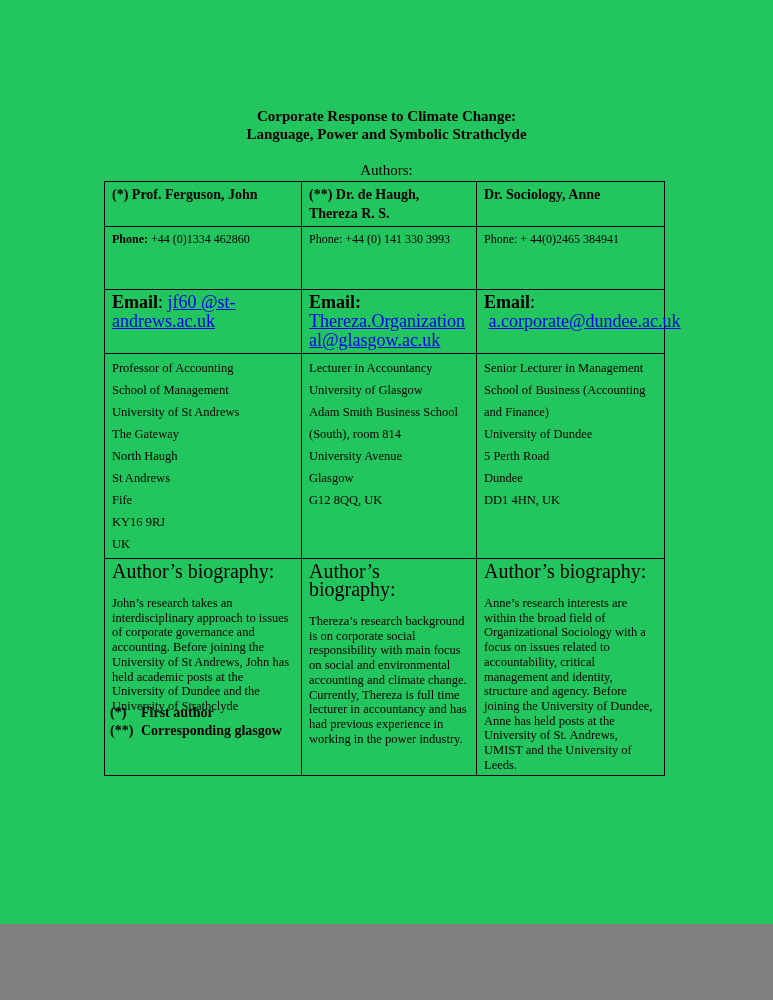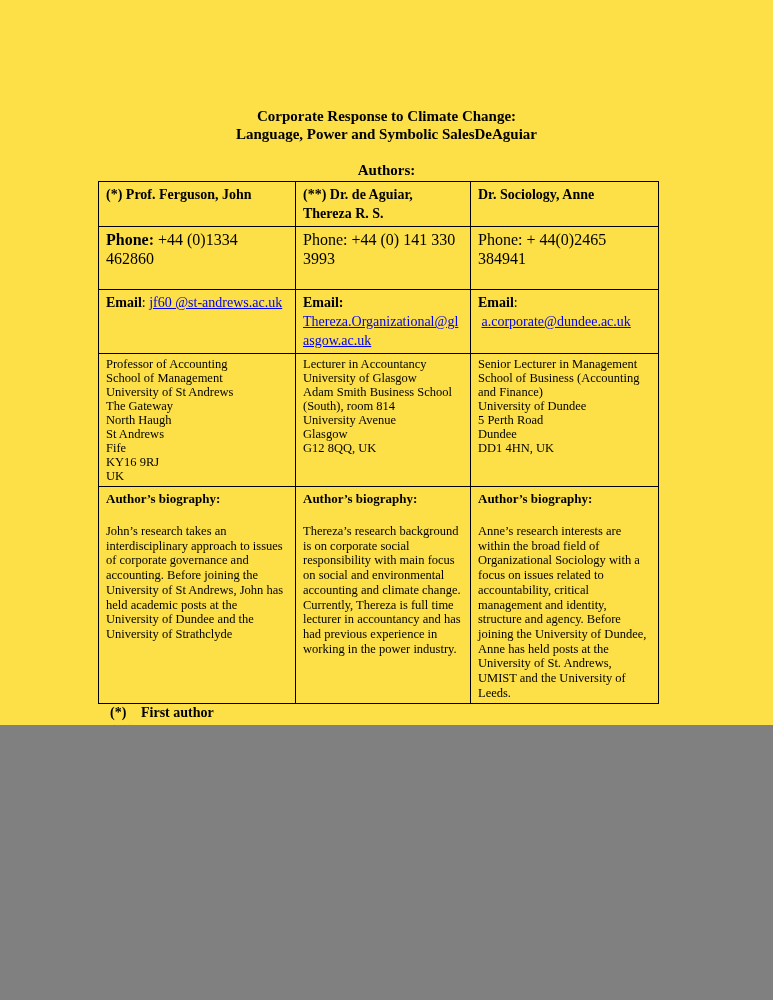--- a/index.html
+++ b/index.html
@@ -1,71 +1,71 @@
 <!DOCTYPE html>
 <html><head>
 <meta charset="utf-8">
 <style>
   * { margin: 0; padding: 0; box-sizing: border-box; }
   html, body { background: #808080; }
   .page {
     width: 773px;
-    height: 725px;
-    background: #fde047;
+    height: 924px;
+    background: #22c55e;
     margin: 0 auto;
     position: relative;
     font-family: "Liberation Serif", "DejaVu Serif", serif;
     color: #000000;
     overflow: hidden;
   }
   .doc-title {
     padding-top: 107px;
     text-align: center;
     font-weight: bold;
     font-size: 15px;
     line-height: 18px;
   }
   .authors-label {
     text-align: center;
-    font-weight: bold;
+    font-weight: normal;
     font-size: 15px;
     margin-top: 19px;
   }
   table.authors-table {
     border-collapse: collapse;
     position: absolute;
-    left: 98px;
+    left: 104px;
     top: 181px;
     width: 560px;
     table-layout: fixed;
   }
   table.authors-table td {
     border: 1px solid #000000;
     vertical-align: top;
     padding: 3px 6px 3px 7px;
   }
   col.c1 { width: 197px; }
   col.c2 { width: 175px; }
   col.c3 { width: 188px; }
   tr.row-name td    { height: 41px; font-size: 14px; font-weight: bold; line-height: 19px; }
-  tr.row-phone td   { height: 63px; font-size: 16px; line-height: 19px; border-radius: 27px; }
-  tr.row-email td   { height: 52px; font-size: 14px; line-height: 19px; margin-left: 20px; }
-  tr.row-address td { height: 130px; font-size: 12.5px; line-height: 14px; }
+  tr.row-phone td   { height: 63px; font-size: 12px; line-height: 19px; border-radius: 27px; }
+  tr.row-email td   { height: 52px; font-size: 18px; line-height: 19px; margin-left: 20px; }
+  tr.row-address td { height: 130px; font-size: 12.5px; line-height: 22px; }
   tr.row-bio td     { height: 213px; font-size: 12.5px; line-height: 14.7px; }
   .bold-label { font-weight: bold; }
   .phone-bold { font-weight: normal; }
   .addr { white-space: pre-line; }
   a.email-link {
     color: #0000EE;
     text-decoration: underline;
   }
   .wrap-all { word-break: break-all; }
   .bio-heading {
-    font-weight: bold;
-    font-size: 13px;
+    font-weight: normal;
+    font-size: 20px;
     line-height: 18px;
   }
   .bio-text { margin-top: 16px; }
   .footnotes {
     position: absolute;
     left: 110px;
     top: 704px;
     font-size: 14px;
     font-weight: bold;
     line-height: 17.5px;
@@ -73,36 +73,36 @@
   .footnote-row { display: flex; }
   .footnote-marker { width: 31px; flex: 0 0 31px; }
 </style>
 </head>
 <body>
 
 <div class="page">
 
   <div class="doc-title">
     <div>Corporate Response to Climate Change:</div>
-    <div>Language, Power and Symbolic SalesDeAguiar</div>
+    <div>Language, Power and Symbolic Strathclyde</div>
   </div>
 
   <div class="authors-label">Authors:</div>
 
   <table class="authors-table">
     <colgroup>
         <col class="c1">
         <col class="c2">
         <col class="c3">
       </colgroup>
 
     <tbody>
         <tr class="row-name">
       <td>(*) Prof. Ferguson, John</td>
-      <td>(**) Dr. de Aguiar, Thereza R. S.</td>
+      <td>(**) Dr. de Haugh, Thereza R. S.</td>
       <td>Dr. Sociology, Anne</td>
     </tr>
 
     <tr class="row-phone">
       <td>
         <span class="bold-label">Phone:</span>
         <span>+44 (0)1334 462860</span>
       </td>
       <td class="phone-bold">
         <span>Phone:</span>

